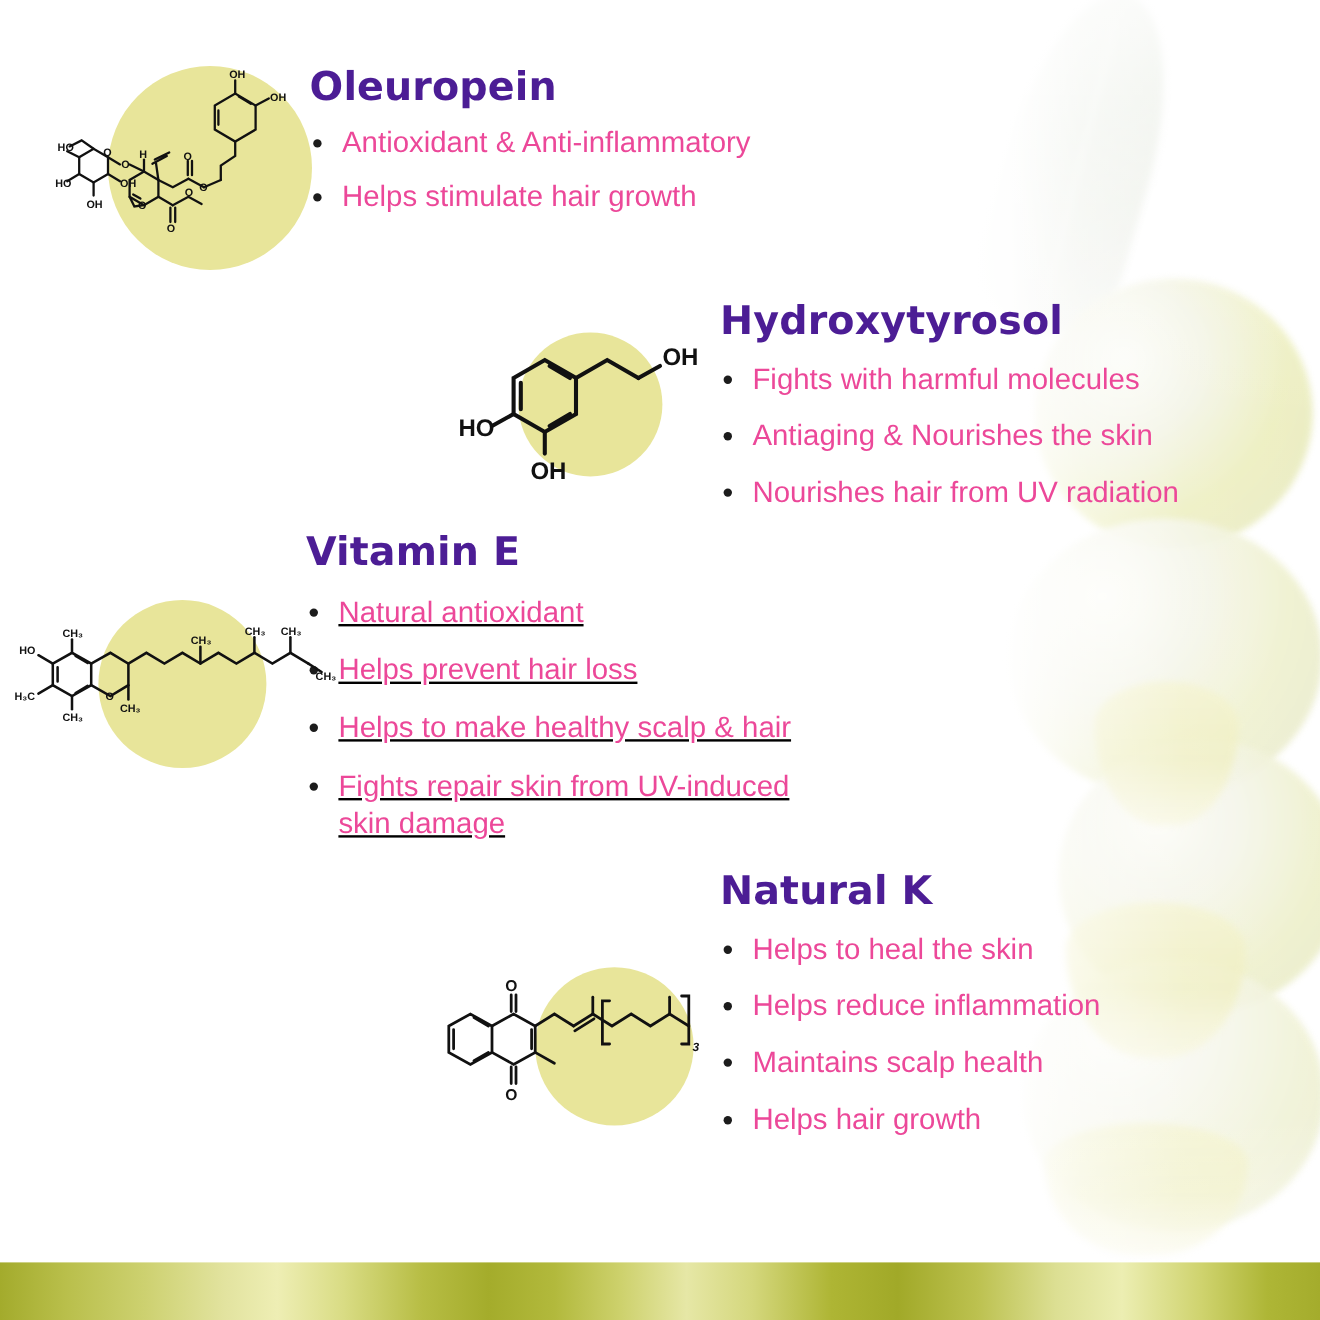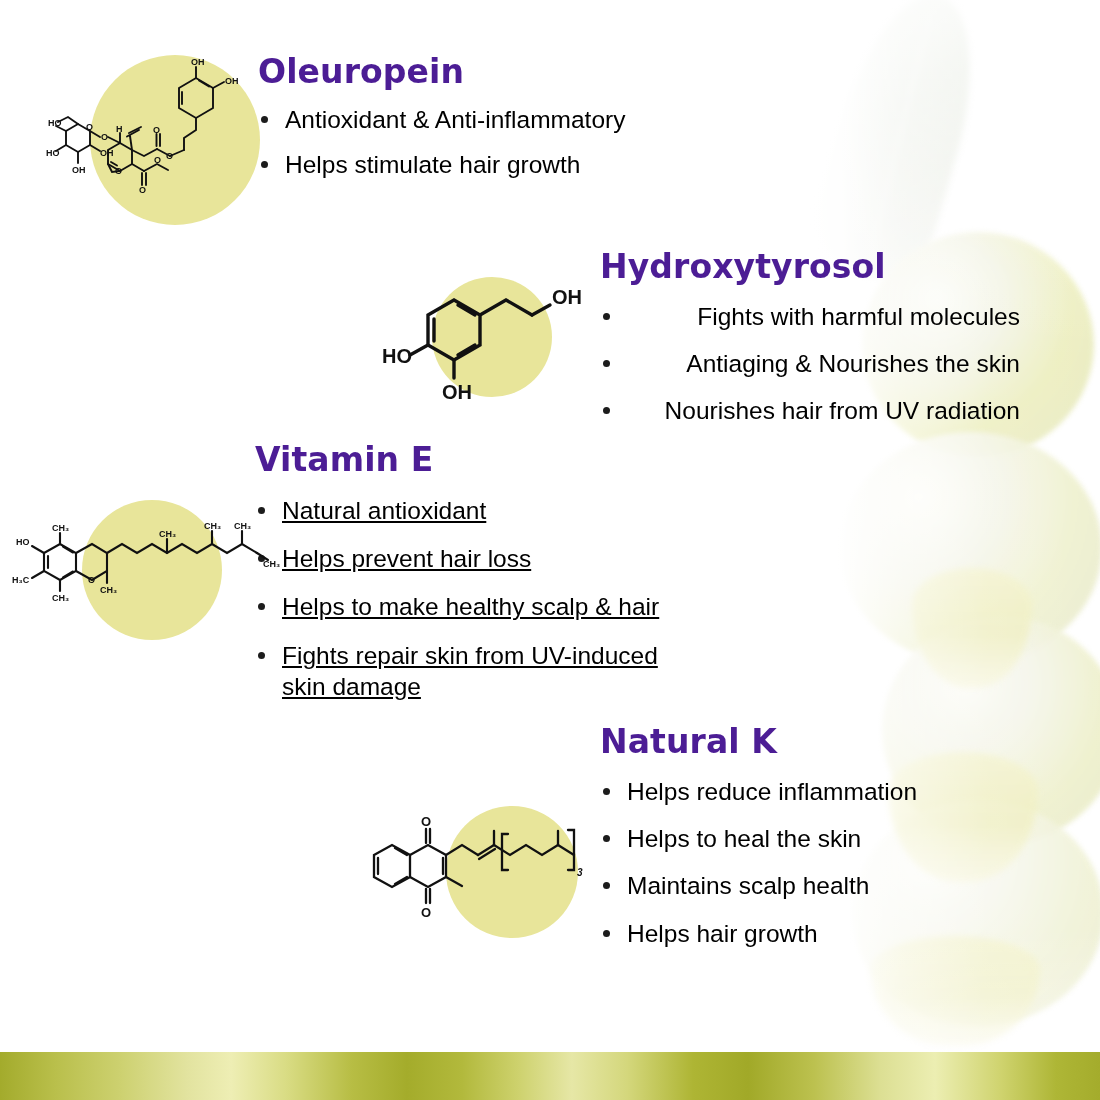--- a/index.html
+++ b/index.html
@@ -130,40 +130,40 @@
     margin: 0;
     padding: 0;
   }
   .bullets li {
     position: relative;
     padding-left: 27px;
     margin-top: 14px;
     font-family: "Liberation Sans", sans-serif;
     font-size: 24.5px;
     line-height: 1.28;
-    color: #000000;
+    color: #ec4899;
     white-space: pre-line;
   }
   .bullets li .dot {
     position: absolute;
     left: 3px;
     top: 12px;
     width: 7px;
     height: 7px;
     border-radius: 50%;
     background: #1c1c1c;
   }
 
   
   #block-oleuropein      { left: 258px; top: 55px;  width: 430px; }
   #block-hydroxytyrosol  { left: 600px; top: 250px; width: 420px; }
   #block-vitamin-e       { left: 255px; top: 443px; width: 450px; }
   #block-vitamin-k       { left: 600px; top: 725px; width: 420px; }
   #block-oleuropein .bullets      { margin-top: 6px; }
-  #block-hydroxytyrosol .bullets  { margin-top: 6px; text-align: right; }
+  #block-hydroxytyrosol .bullets  { margin-top: 6px; }
   #block-vitamin-e .bullets       { margin-top: 8px; text-decoration: underline; }
   #block-vitamin-k .bullets       { margin-top: 8px; }
   #block-vitamin-e .bullets li    { margin-top: 17px; }
   #block-hydroxytyrosol .bullets li { margin-top: 16px; }
   #block-vitamin-k .bullets li    { margin-top: 16px; }
 
   
   .mol {
     position: absolute;
   }
@@ -427,22 +427,22 @@
       </g>
       <g font-size="10" font-style="italic">
         <text x="219" y="78">3</text>
       </g>
     </svg>
   </div>
 
   <div class="block" id="block-vitamin-k">
     <div class="heading">Natural K</div>
     <ul class="bullets">
+      <li><span class="dot"></span><span>Helps to heal the skin</span></li>
       <li><span class="dot"></span><span> Helps reduce inflammation</span></li>
-      <li><span class="dot"></span><span>Helps to heal the skin</span></li>
       <li><span class="dot"></span><span>Maintains scalp health</span></li>
       <li><span class="dot"></span><span>Helps hair growth</span></li>
     </ul>
   </div>
 
   <div id="bottom-bar"></div>
 
 </div>
 
 </body></html>

